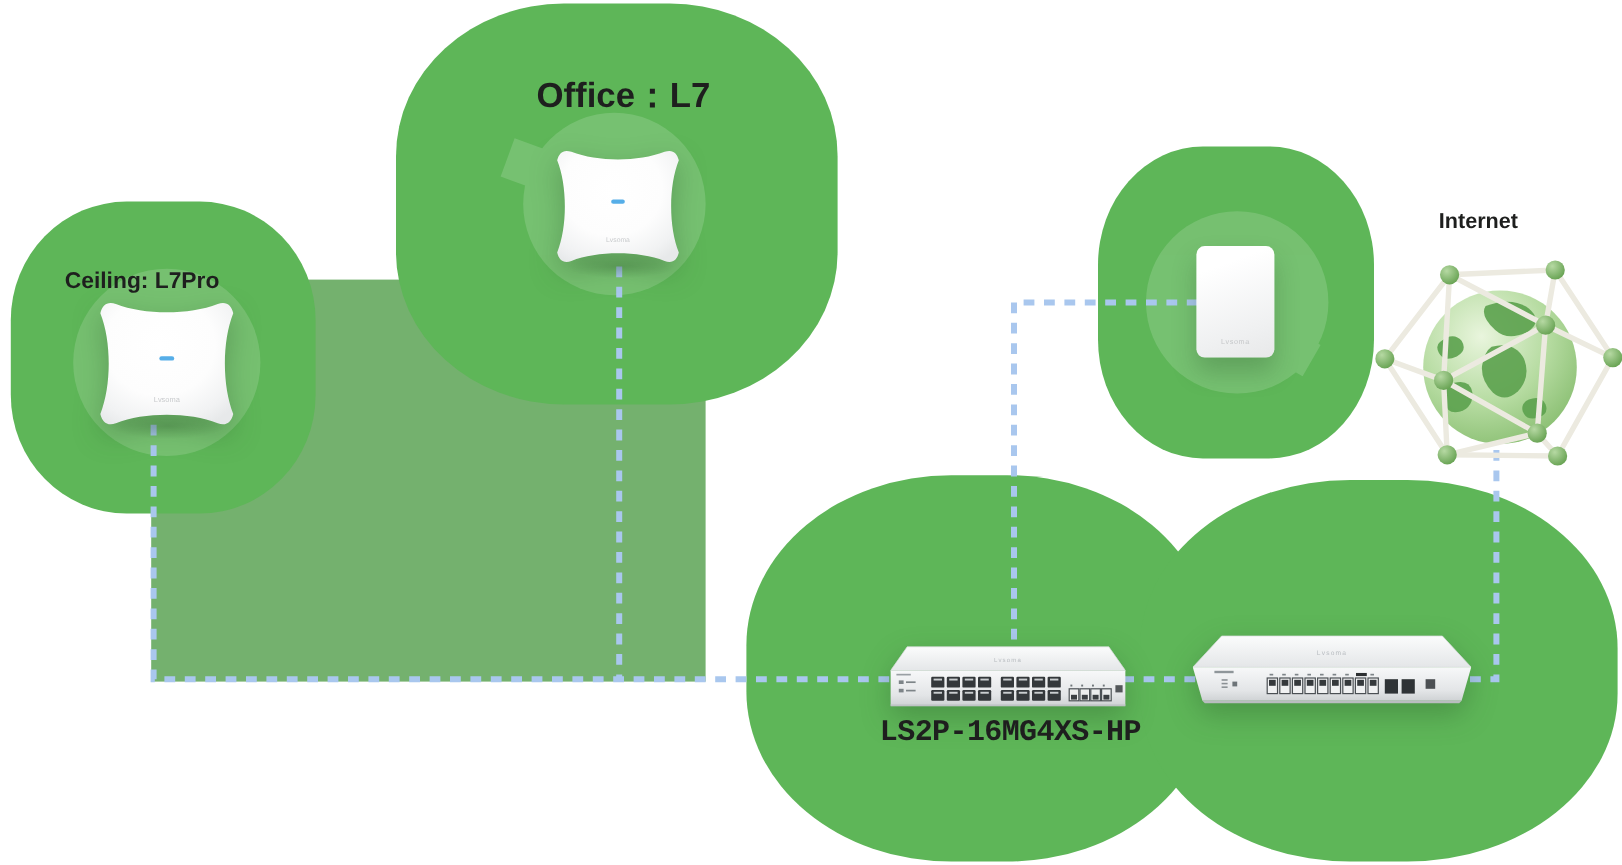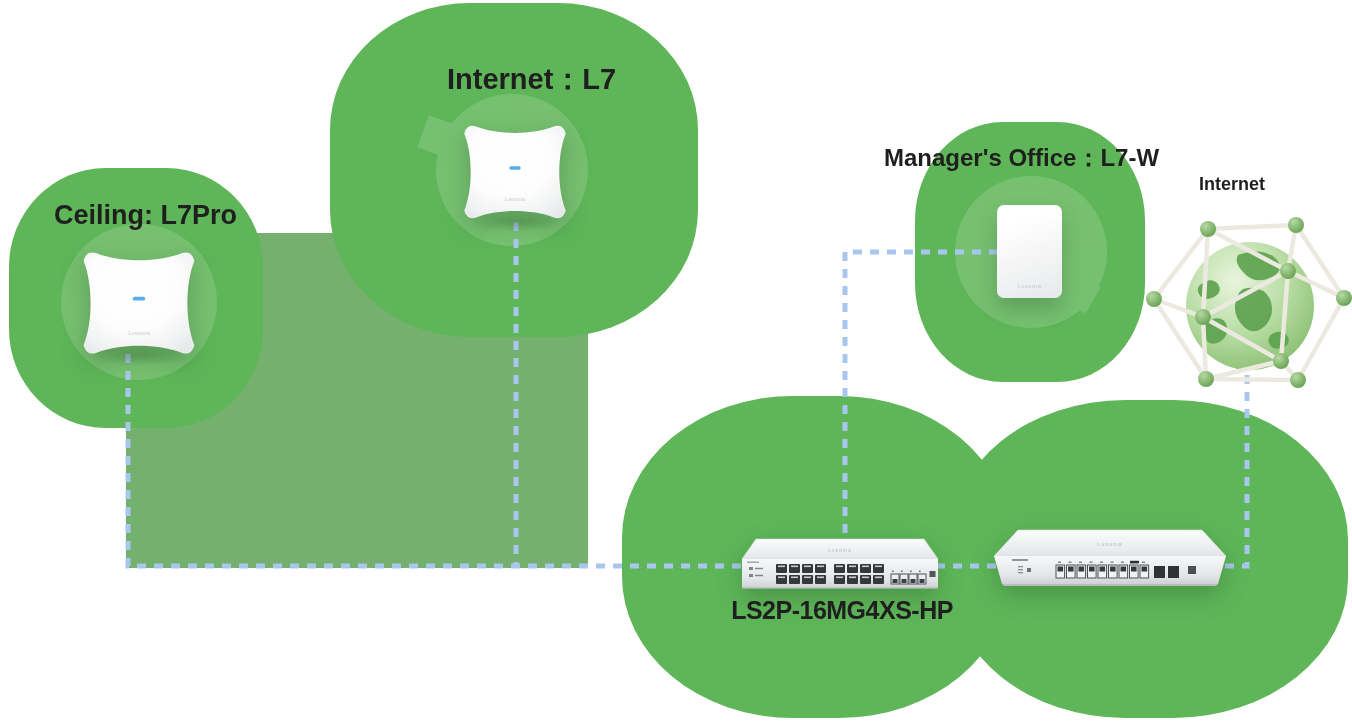--- a/index.html
+++ b/index.html
@@ -20,21 +20,21 @@
   .r38{border-radius:38%;}
   .r44{border-radius:44%;}
   .rect-overlay{position:absolute;background:var(--green-light);}
   .halo-group{position:absolute;opacity:.15;}
   .halo-circle{position:absolute;background:#fff;border-radius:50%;}
   .halo-tail{position:absolute;background:#fff;}
   .label{
     position:absolute;font-weight:bold;color:var(--text);
     white-space:nowrap;letter-spacing:0;
   }
-  .label.center{text-align:center;}
+  .label.center{text-align:center;font-family:Liberation Mono, monospace;}
   .device{position:absolute;}
   .dev-shadow{filter:drop-shadow(0 9px 12px rgba(30,70,30,.30));}
   .wall-ap{
     position:absolute;background:linear-gradient(160deg,#ffffff 20%,#eff0f1 75%,#e7e8e9);
     border-radius:7px;box-shadow:0 12px 20px rgba(40,80,40,.28);
   }
   .wall-ap .logo{
     position:absolute;left:0;right:0;bottom:9px;text-align:center;
     font-size:6px;color:#c6c8ca;letter-spacing:.5px;
   }
@@ -283,19 +283,18 @@
       <circle cx="8" cy="96" r="8"></circle>
         <circle cx="142" cy="68" r="8"></circle>
       <circle cx="57" cy="114" r="8"></circle>
         <circle cx="198" cy="95" r="8"></circle>
       <circle cx="135" cy="158" r="8"></circle>
         <circle cx="60" cy="176" r="8"></circle>
       <circle cx="152" cy="177" r="8"></circle>
     </g>
   </svg>
 
-  <div class="label" style="left:54px;top:200px;font-size:27px">Ceiling: L7Pro</div>
-  <div class="label" style="left:447px;top:60px;font-size:29px">Internet：L7</div>
-  <div class="label" style="left:884px;top:142px;font-size:24px">Manager's Office：L7-W</div>
+  <div class="label" style="left:54px;top:224px;font-size:19px">Ceiling: L7Pro</div>
+  <div class="label" style="left:447px;top:60px;font-size:29px">Office：L7</div>
   <div class="label" style="left:1199px;top:174px;font-size:18px">Internet</div>
   <div class="label center" style="left:722px;top:596px;width:240px;font-size:25px;letter-spacing:-0.5px">LS2P-16MG4XS-HP</div>
 
 </div>
 
 </body></html>

